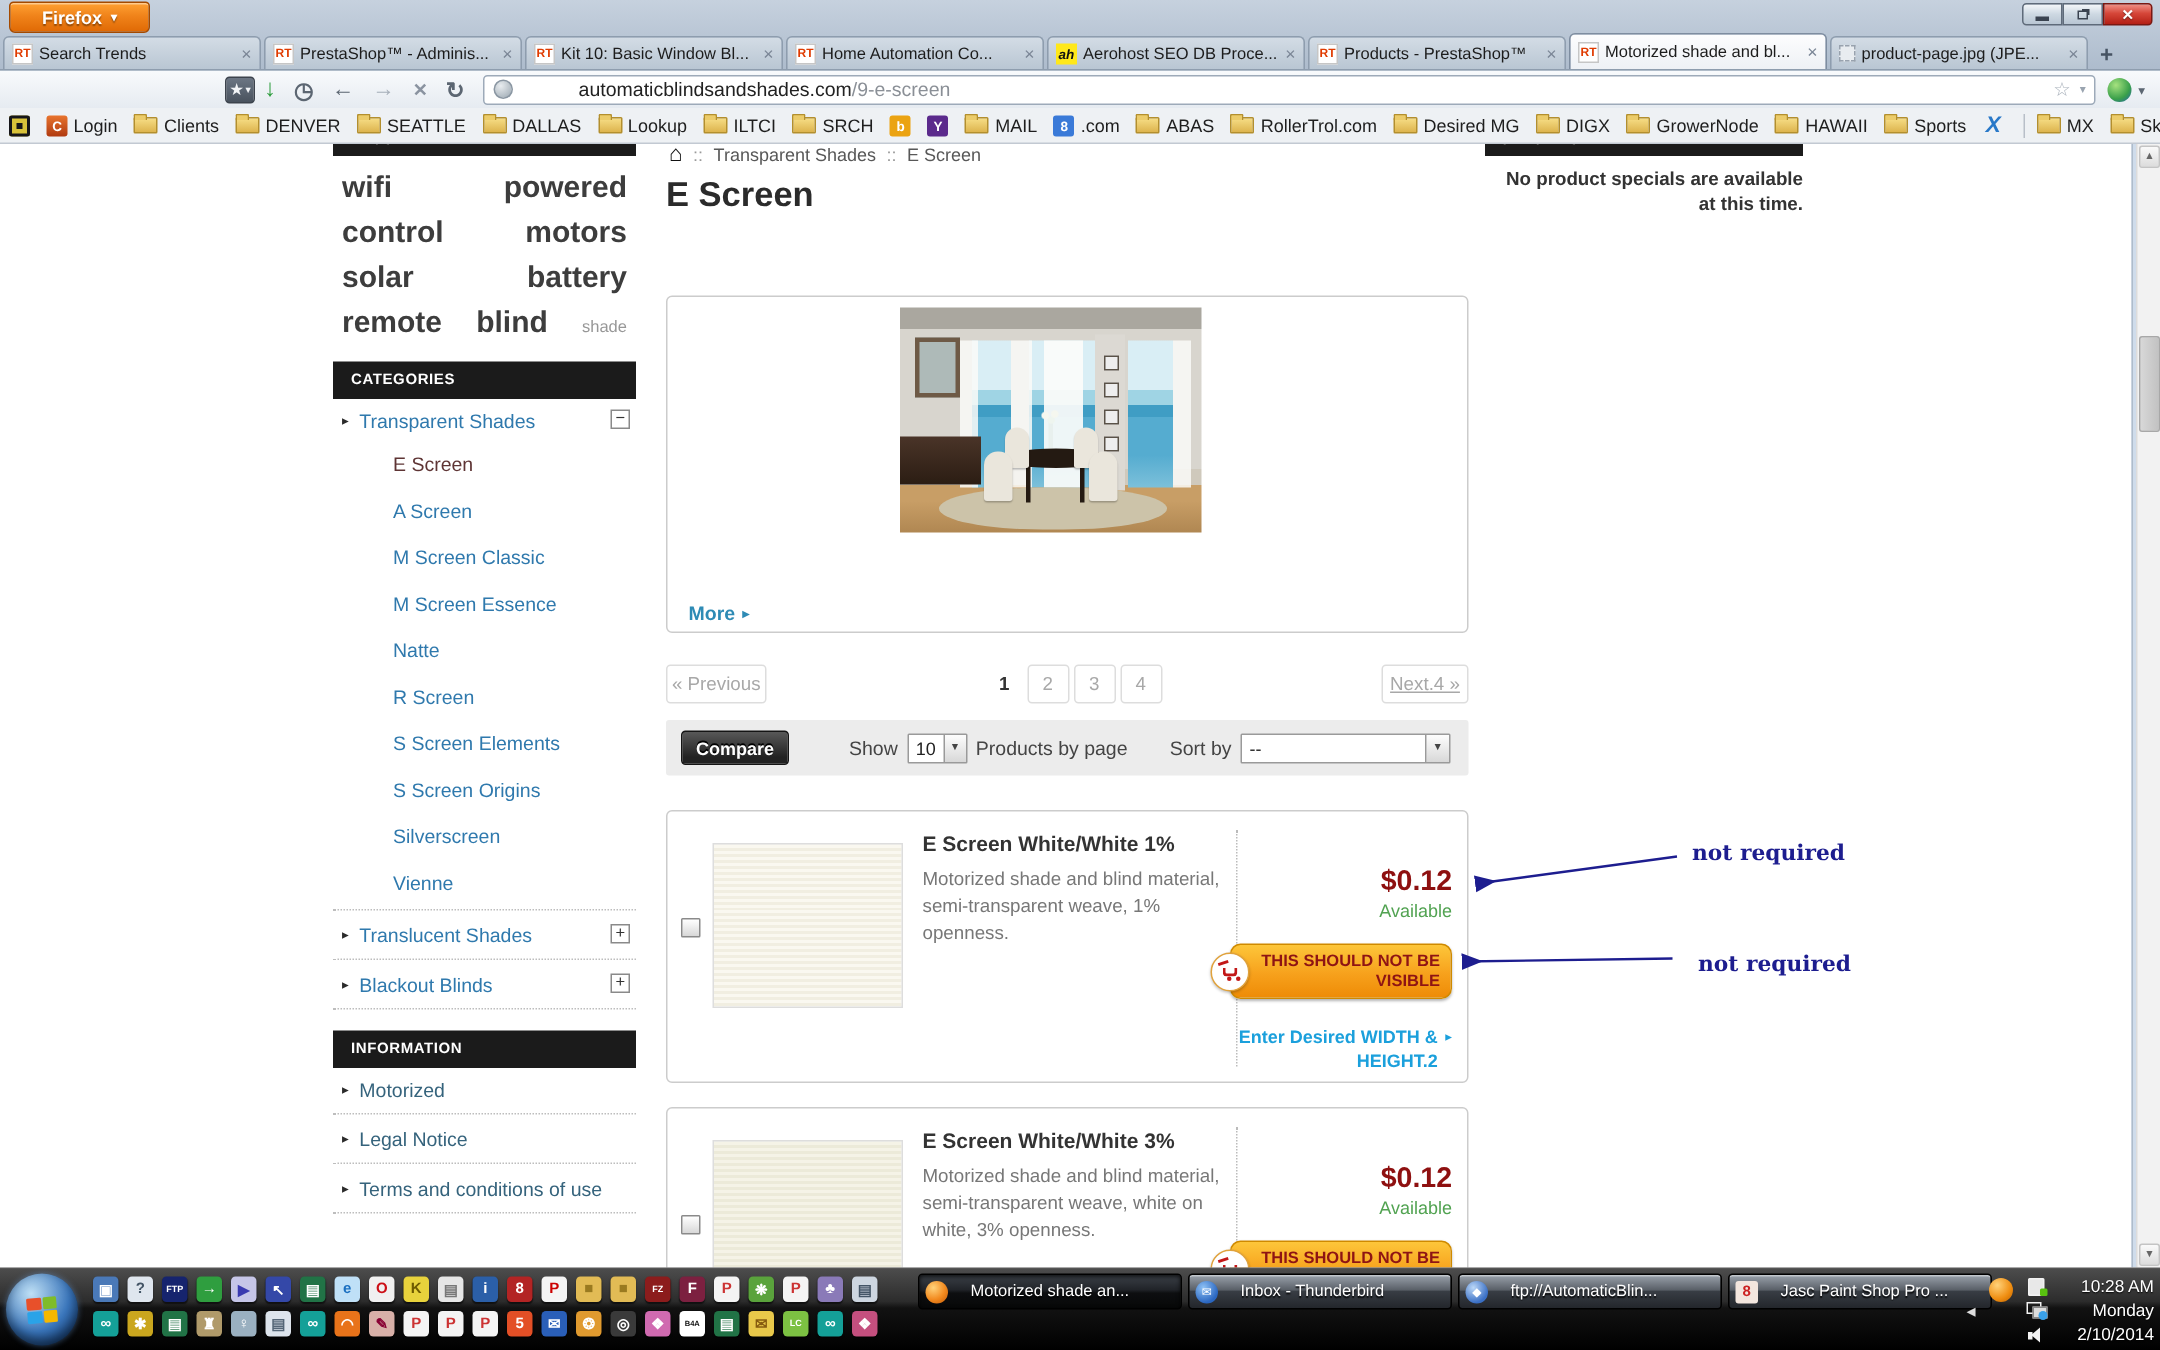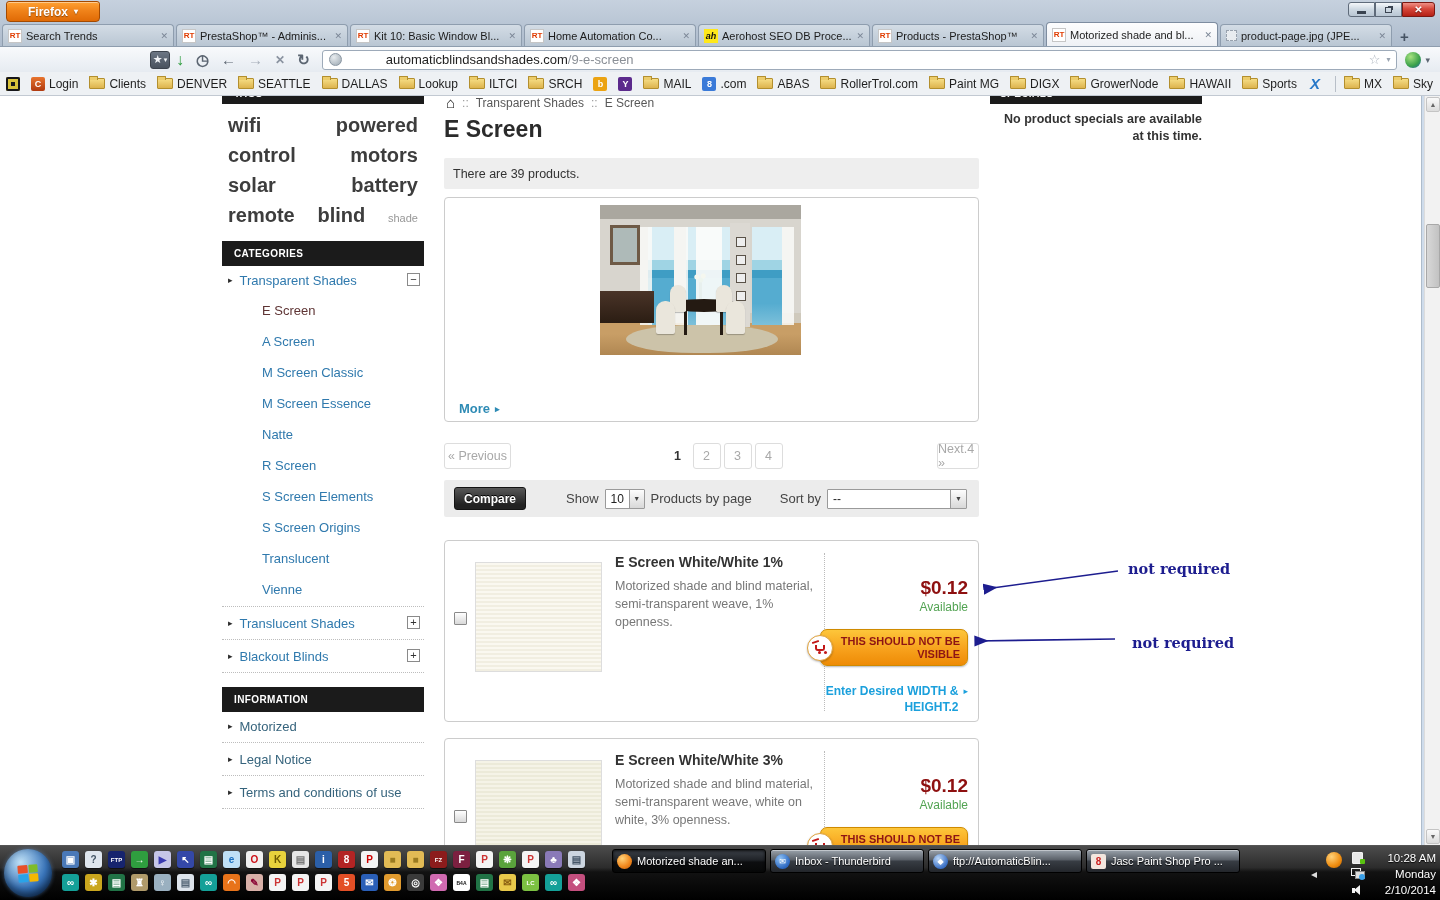--- a/index.html
+++ b/index.html
@@ -135,21 +135,21 @@
     radial-gradient(circle at 55% 70%,#eef5ef 2px,transparent 3px);}
   
   #pagerow{position:absolute;left:444px;top:346px;width:535px;height:28px;display:flex;align-items:center;}
   .pbox{border:1px solid #ddd;border-radius:3px;background:#fff;color:#a8a8a8;font-size:12.5px;
     display:flex;align-items:center;justify-content:center;height:26px;}
   #prevbtn{width:67px;}
   #pages{flex:1;display:flex;justify-content:center;gap:3px;align-items:center;}
   .pg{width:28px;height:26px;border:1px solid #ddd;border-radius:3px;color:#a8a8a8;font-size:12.5px;
     display:flex;align-items:center;justify-content:center;}
   .pg-cur{border:none;color:#333;font-weight:bold;width:24px;}
-  #nextbtn{width:42px;}
+  #nextbtn{width:58px;text-decoration:underline;}
   
   #sortbar{position:absolute;left:444px;top:384px;width:535px;height:37px;background:#ececec;border-radius:2px;
     display:flex;align-items:center;padding:0 12px 0 10px;}
   #comparebtn{width:72px;height:23px;border:1px solid #141414;border-radius:3px;
     background:linear-gradient(#585858,#222 80%);color:#fff;font-size:12px;font-weight:bold;
     display:flex;align-items:center;justify-content:center;text-shadow:0 -1px 0 #000;}
   .bartext{font-size:13px;color:#444;}
   #showlbl{margin-left:40px;}
   .fakesel{height:20px;border:1px solid #9a9a9a;background:#fff;display:flex;align-items:center;margin:0 6px;border-radius:1px;}
   .fakesel .val{font-size:12px;color:#222;padding:0 5px;flex:1;}
@@ -210,23 +210,23 @@
     background:radial-gradient(circle at 35% 28%,#bfe0f5,#3a76bc 55%,#123a70 90%);
     box-shadow:inset 0 -4px 8px rgba(0,0,0,.5),0 0 4px rgba(120,180,255,.4);display:flex;align-items:center;justify-content:center;}
   #flag{width:20px;height:17px;transform:rotate(-5deg);display:grid;grid-template-columns:1fr 1fr;gap:1px;}
   #flag span{border-radius:1px;}
   #flag .f1{background:#e8502a;}#flag .f2{background:#7fbc2a;}#flag .f3{background:#2aa3e8;}#flag .f4{background:#f5b800;}
   #ql1,#ql2{position:absolute;left:62px;display:flex;gap:6px;}
   #ql1{top:5px;}#ql2{top:28px;}
   .ql{width:17px;height:17px;border-radius:3px;color:#fff;font-size:10px;font-weight:bold;
     display:flex;align-items:center;justify-content:center;overflow:hidden;box-shadow:0 1px 1px rgba(0,0,0,.6);}
   #tbuttons{position:absolute;left:612px;top:3px;display:flex;gap:4px;}
-  .tbtn{width:154px;height:24px;border:1px solid #000;border-radius:3px;display:flex;align-items:center;
+  .tbtn{width:176px;height:24px;border:1px solid #000;border-radius:3px;display:flex;align-items:center;
     background:linear-gradient(#9aa2ab,#5a6068 45%,#383d44 50%,#23262b);
-    box-shadow:inset 0 1px 0 rgba(255,255,255,.4);padding:0 4px;gap:5px;}
+    box-shadow:inset 0 1px 0 rgba(255,255,255,.4);padding:0 4px;gap:15px;}
   .tbtn.active{background:linear-gradient(#3c4148,#202328 45%,#0d0e10 55%,#070808);
     box-shadow:inset 0 1px 3px rgba(0,0,0,.8);}
   .tbl{flex:1;font-size:11px;color:#fff;white-space:nowrap;overflow:hidden;text-shadow:0 1px 1px #000;}
   .tbic{width:15px;height:15px;border-radius:50%;flex:none;display:flex;align-items:center;justify-content:center;font-size:8px;color:#fff;}
   .tbic-firefox{background:radial-gradient(circle at 35% 30%,#ffd27a,#f28a1f 55%,#c35a07);}
   .tbic-thunderbird{background:radial-gradient(circle at 35% 30%,#8fc2f5,#2a66c0 70%);}
   .tbic-ftp{background:radial-gradient(circle at 35% 30%,#bcd8f7,#3a6fc4 70%);}
   .tbic-jasc{border-radius:2px;background:#f3e6de;color:#c22;font-weight:bold;font-size:10px;}
   #tray{position:absolute;right:4px;top:0;height:55px;display:flex;align-items:center;gap:9px;}
   #traychev{color:#ddd;font-size:12px;}
@@ -380,21 +380,21 @@
         <div class="bm" data-interactable="true">
           <span class="folder-ic" data-interactable="false"></span>
           <span class="bm-label" data-interactable="false">ABAS</span>
         </div>
         <div class="bm" data-interactable="true">
           <span class="folder-ic" data-interactable="false"></span>
           <span class="bm-label" data-interactable="false">RollerTrol.com</span>
         </div>
         <div class="bm" data-interactable="true">
           <span class="folder-ic" data-interactable="false"></span>
-          <span class="bm-label" data-interactable="false">Paint MG</span>
+          <span class="bm-label" data-interactable="false">Desired MG</span>
         </div>
         <div class="bm" data-interactable="true">
           <span class="folder-ic" data-interactable="false"></span>
           <span class="bm-label" data-interactable="false">DIGX</span>
         </div>
         <div class="bm" data-interactable="true">
           <span class="folder-ic" data-interactable="false"></span>
           <span class="bm-label" data-interactable="false">GrowerNode</span>
         </div>
         <div class="bm" data-interactable="true">
@@ -453,21 +453,21 @@
             <span class="expbox" data-interactable="true">−</span>
           </div>
           <div class="cat-child" data-interactable="true"><a class="cat-link current" data-interactable="true">E Screen</a></div>
           <div class="cat-child" data-interactable="true"><a class="cat-link" data-interactable="true">A Screen</a></div>
           <div class="cat-child" data-interactable="true"><a class="cat-link" data-interactable="true">M Screen Classic</a></div>
           <div class="cat-child" data-interactable="true"><a class="cat-link" data-interactable="true">M Screen Essence</a></div>
           <div class="cat-child" data-interactable="true"><a class="cat-link" data-interactable="true">Natte</a></div>
           <div class="cat-child" data-interactable="true"><a class="cat-link" data-interactable="true">R Screen</a></div>
           <div class="cat-child" data-interactable="true"><a class="cat-link" data-interactable="true">S Screen Elements</a></div>
           <div class="cat-child" data-interactable="true"><a class="cat-link" data-interactable="true">S Screen Origins</a></div>
-          <div class="cat-child" data-interactable="true"><a class="cat-link" data-interactable="true">Translucent</a></div>
+          <div class="cat-child" data-interactable="true"><a class="cat-link" data-interactable="true">Silverscreen</a></div>
           <div class="cat-child" data-interactable="true"><a class="cat-link" data-interactable="true">Vienne</a></div>
           <div class="dotsep" data-interactable="false"></div>
           <div class="cat-root" data-interactable="true">
             <span class="tri" data-interactable="false">▸</span>
             <a class="cat-link" data-interactable="true">Translucent Shades</a>
             <span class="expbox" data-interactable="true">+</span>
           </div>
           <div class="dotsep" data-interactable="false"></div>
           <div class="cat-root" data-interactable="true">
             <span class="tri" data-interactable="false">▸</span>
@@ -499,23 +499,20 @@
 
     <div id="breadcrumb" data-interactable="false">
       <span class="home" data-interactable="true">⌂</span>
       <span data-interactable="false">::</span>
       <span class="crumb" data-interactable="true">Transparent Shades</span>
       <span data-interactable="false">::</span>
       <span class="crumb" data-interactable="false">E Screen</span>
     </div>
 
     <div id="pagetitle" data-interactable="false">E Screen</div>
-    <div id="countbar" data-interactable="false">
-        <span data-interactable="false">There are 39 products.</span>
-      </div>
 
     <div id="descbox" data-interactable="false">
       <div id="dining" data-interactable="false">
         <div class="win w1"></div>
           <div class="win w2"></div>
           <div class="win w3"></div>
         <div class="shadepanel sp1"></div>
           <div class="shadepanel sp2"></div>
           <div class="shadepanel sp3"></div>
           <div class="shadepanel sp4"></div>

